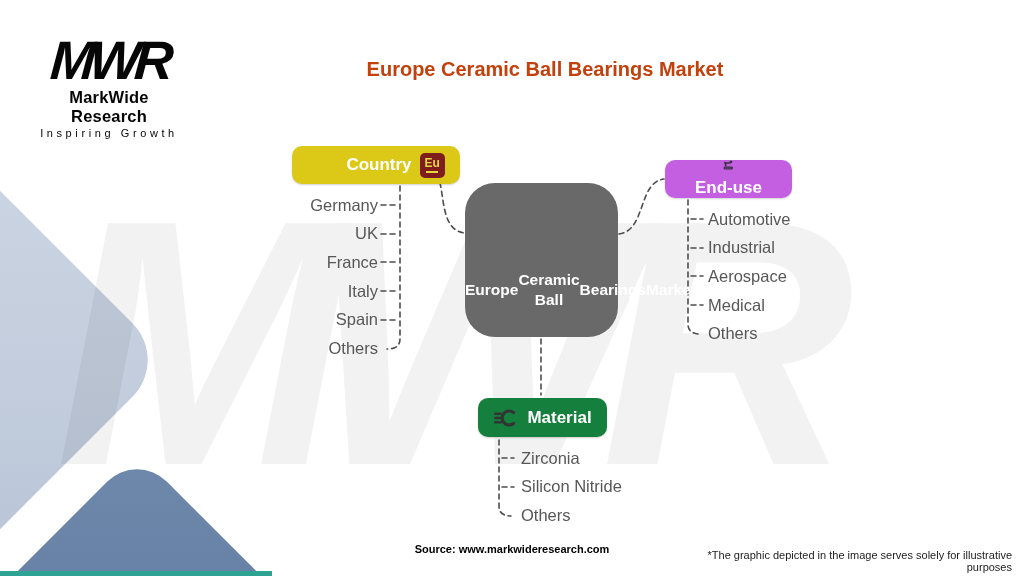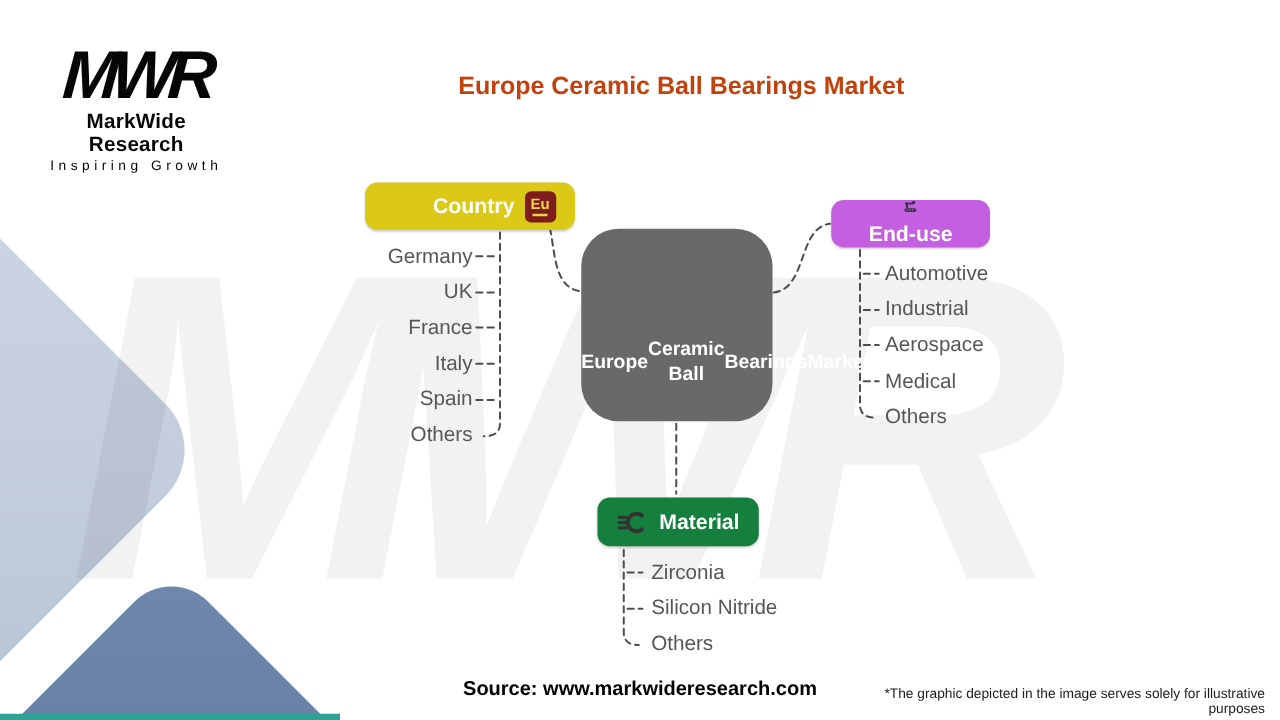--- a/index.html
+++ b/index.html
@@ -66,21 +66,21 @@
   .seg-item{height:28.6px;display:flex;align-items:center;font-size:16.5px;color:#575757;}
   .list-country{left:230px;top:191px;width:148px;}
   .list-country .seg-item{justify-content:flex-end;}
   .list-enduse{left:708px;top:205px;width:160px;}
   .list-material{left:521px;top:444px;width:170px;}
   
   .connectors{position:absolute;left:0;top:0;z-index:2;pointer-events:none;}
   
   .source{
     position:absolute;left:352px;top:543px;width:320px;z-index:2;
-    text-align:center;font-size:16px;font-weight:bold;color:#000000;
+    text-align:center;font-size:11px;font-weight:bold;color:#000000;
   }
   .disclaimer{
     position:absolute;left:680px;top:549px;width:332px;z-index:3;
     text-align:right;font-size:11px;color:#1c1c1c;
   }
 </style>
 </head>
 <body>
 
 <div class="shape shape-light"></div>

